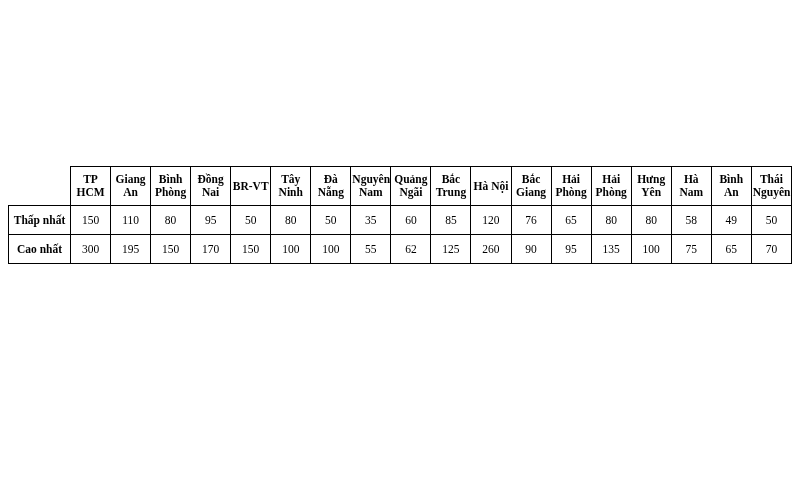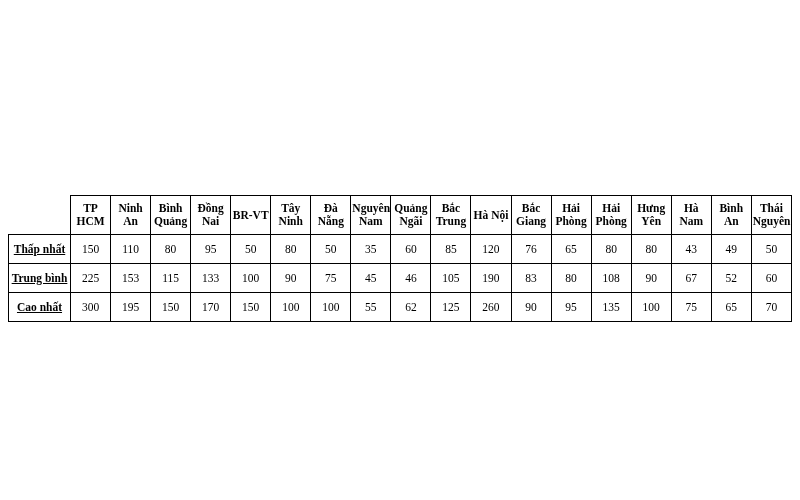--- a/index.html
+++ b/index.html
@@ -11,21 +11,21 @@
     width: 800px;
     height: 500px;
     font-family: "Liberation Serif", serif;
     color: #000000;
     position: relative;
     overflow: hidden;
   }
   #table-wrap {
     position: absolute;
     left: 8px;
-    top: 195px;
+    top: 166px;
     width: 696px;
   }
   table.data-table {
     border-collapse: collapse;
     width: 784px;
     table-layout: fixed;
   }
   table.data-table td,
   table.data-table th {
     border: 1px solid #000000;
@@ -42,41 +42,40 @@
     height: 34px;
   }
   table.data-table thead th.corner {
     border-top: none;
     border-left: none;
     background: #ffffff;
   }
   table.data-table tbody th.row-head {
     font-weight: bold;
     height: 24px;
-    text-decoration: underline;
   }
   table.data-table tbody td {
     height: 24px;
   }
   col.rowlabel { width: 62px; }
 </style>
 </head>
 <body>
 
 <div id="table-wrap">
   <table class="data-table">
     <colgroup>
       <col class="rowlabel">
     </colgroup>
     <thead>
       <tr>
         <th class="corner"></th>
         <th>TP HCM</th>
-        <th>Ninh An</th>
-        <th>Bình Quảng</th>
+        <th>Giang An</th>
+        <th>Bình Phòng</th>
         <th>Đồng Nai</th>
         <th>BR-VT</th>
         <th>Tây Ninh</th>
         <th>Đà Nẵng</th>
         <th>Nguyên Nam</th>
         <th>Quảng Ngãi</th>
         <th>Bắc Trung</th>
         <th>Hà Nội</th>
         <th>Bắc Giang</th>
         <th>Hải Phòng</th>
@@ -98,44 +97,23 @@
         <td>80</td>
         <td>50</td>
         <td>35</td>
         <td>60</td>
         <td>85</td>
         <td>120</td>
         <td>76</td>
         <td>65</td>
         <td>80</td>
         <td>80</td>
-        <td>43</td>
+        <td>58</td>
         <td>49</td>
         <td>50</td>
-      </tr>
-      <tr>
-        <th class="row-head">Trung bình</th>
-        <td>225</td>
-        <td>153</td>
-        <td>115</td>
-        <td>133</td>
-        <td>100</td>
-        <td>90</td>
-        <td>75</td>
-        <td>45</td>
-        <td>46</td>
-        <td>105</td>
-        <td>190</td>
-        <td>83</td>
-        <td>80</td>
-        <td>108</td>
-        <td>90</td>
-        <td>67</td>
-        <td>52</td>
-        <td>60</td>
       </tr>
       <tr>
         <th class="row-head">Cao nhất</th>
         <td>300</td>
         <td>195</td>
         <td>150</td>
         <td>170</td>
         <td>150</td>
         <td>100</td>
         <td>100</td>

